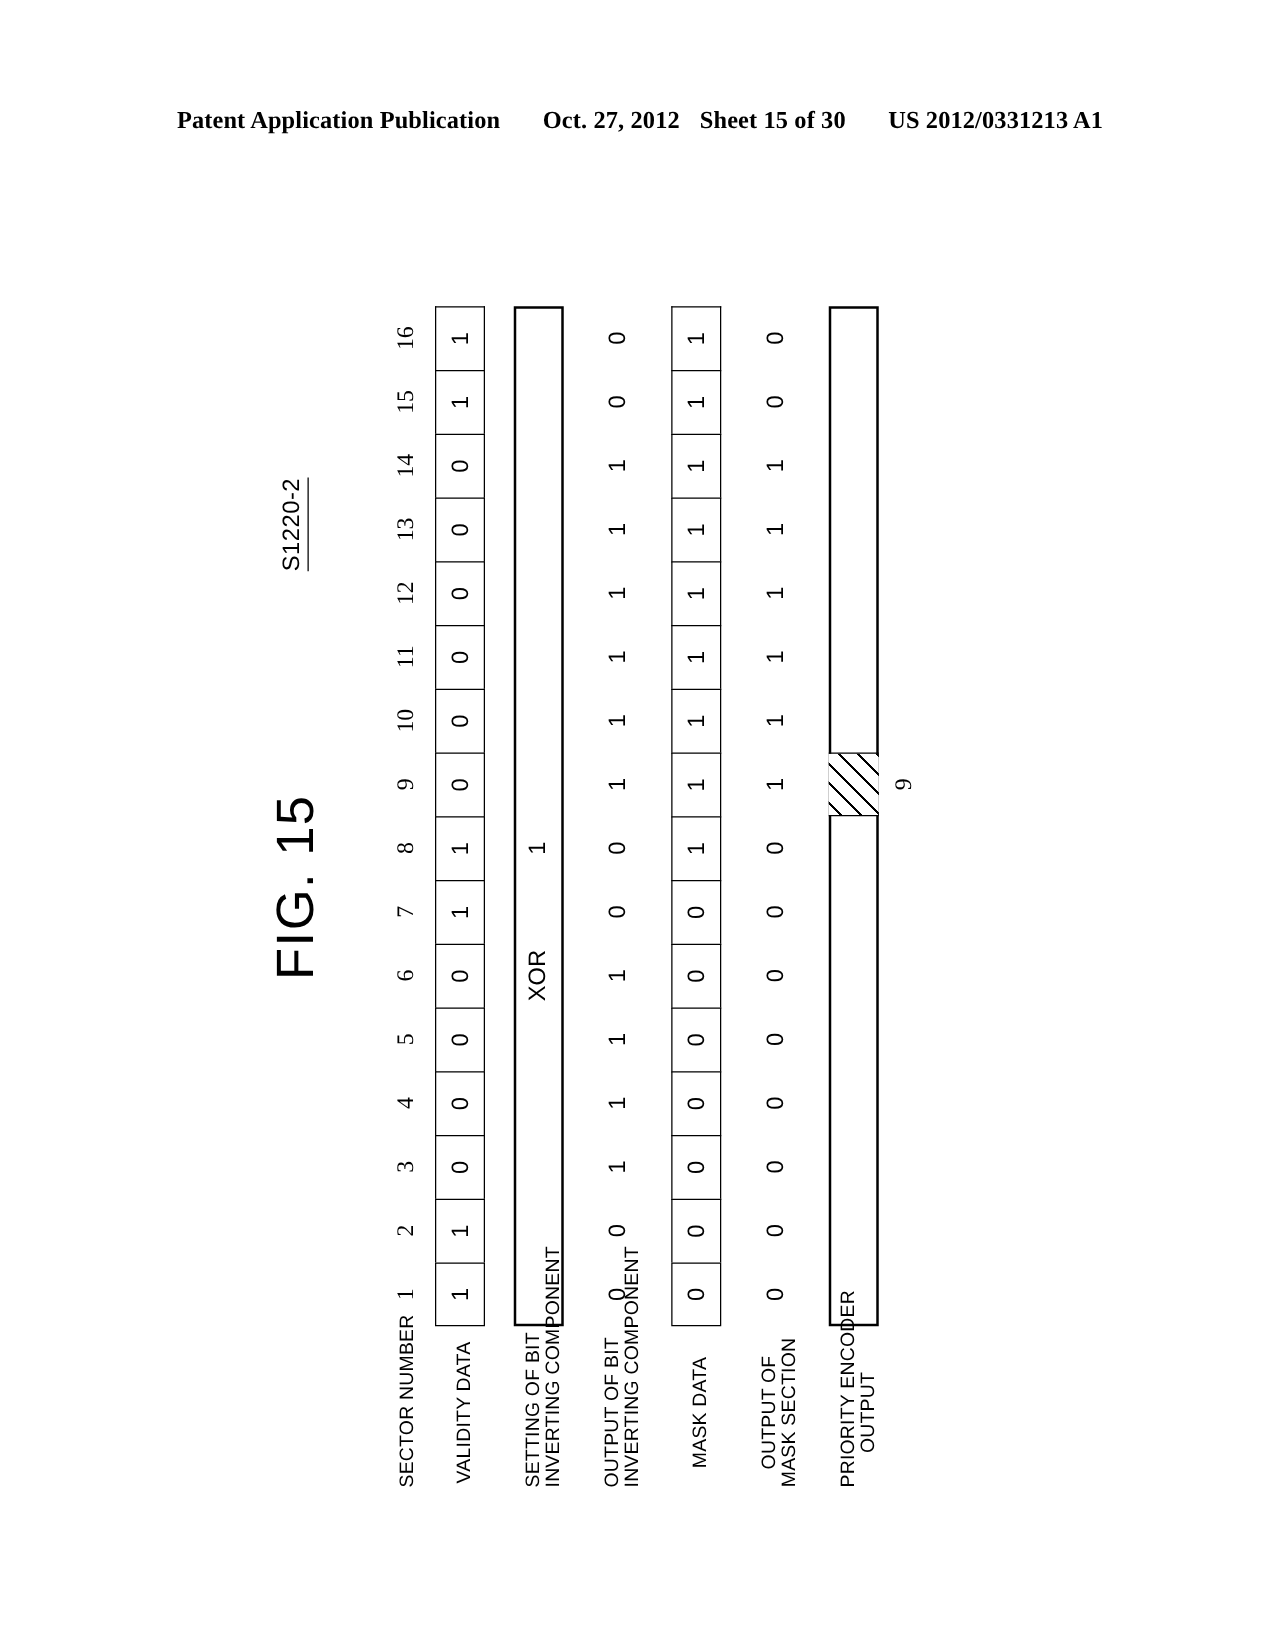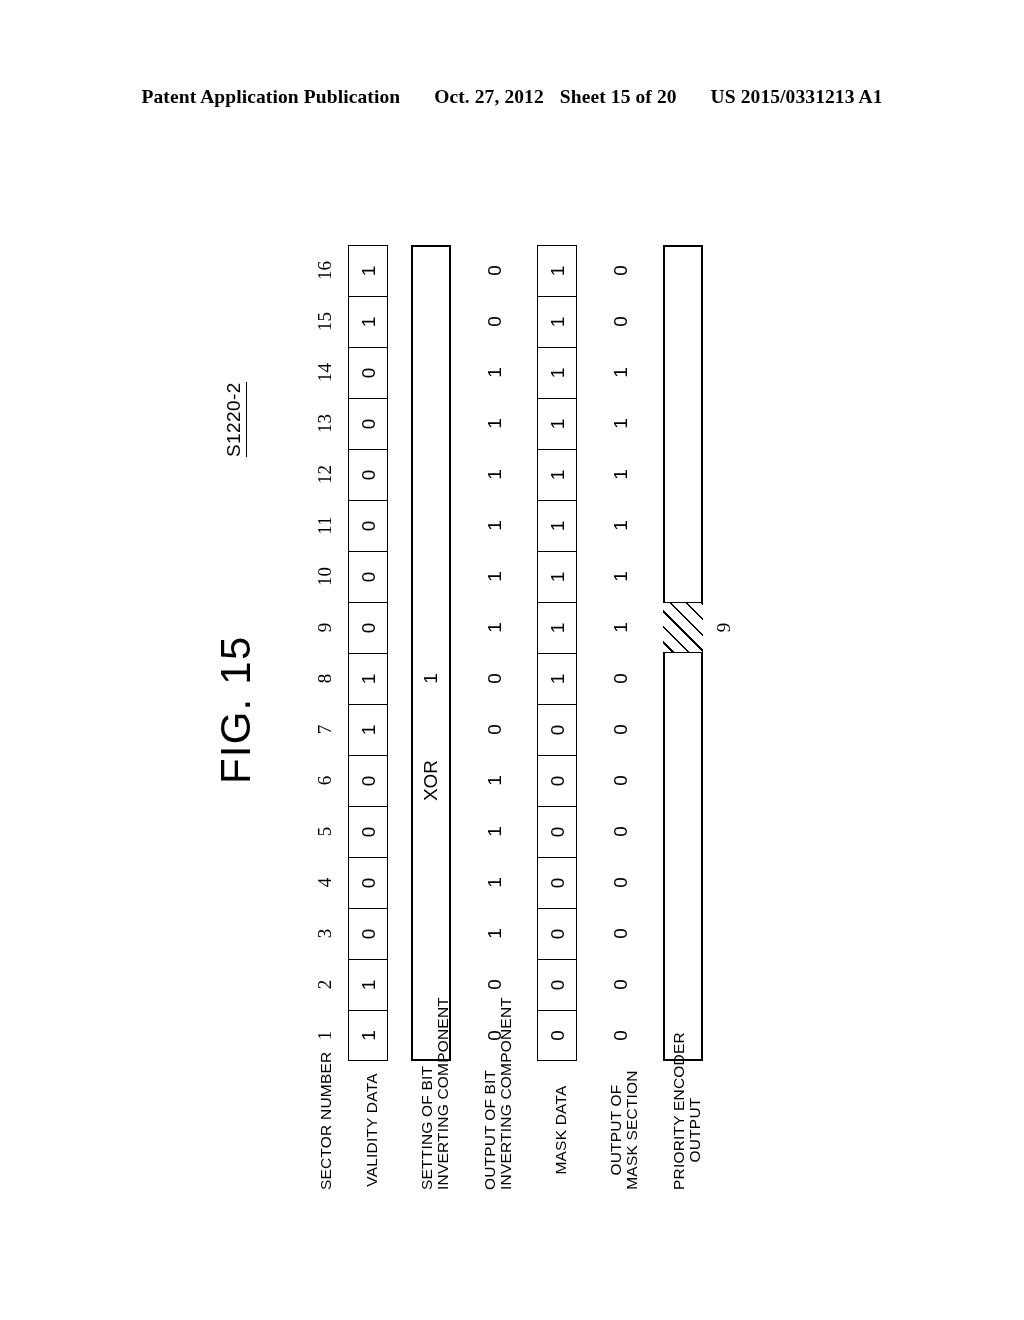--- a/index.html
+++ b/index.html
@@ -145,21 +145,21 @@
     position: absolute;
     font-size: 19px;
     font-family: "Liberation Serif", serif;
     text-align: center;
   }
 </style>
 </head>
 <body>
 
 <div id="page-header">
-  <span>Patent Application Publication</span><span class="hgap-a"></span><span>Oct. 27, 2012</span><span class="hgap-b"></span><span>Sheet 15 of 20</span><span class="hgap-c"></span><span>US 2015/0331213 A1</span>
+  <span>Patent Application Publication</span><span class="hgap-a"></span><span>Oct. 27, 2012</span><span class="hgap-b"></span><span>Sheet 15 of 30</span><span class="hgap-c"></span><span>US 2012/0331213 A1</span>
 </div>
 
 <div id="figure-rot">
   <div id="fig-inner">
 
     <div id="fig-caption">FIG. 15</div>
     <div id="step-ref">S1220-2</div>
 
     <div class="grid-layer" id="grid">
         <div class="rowlabel" style="left: 0px; width: 120px; top: 126px;">

